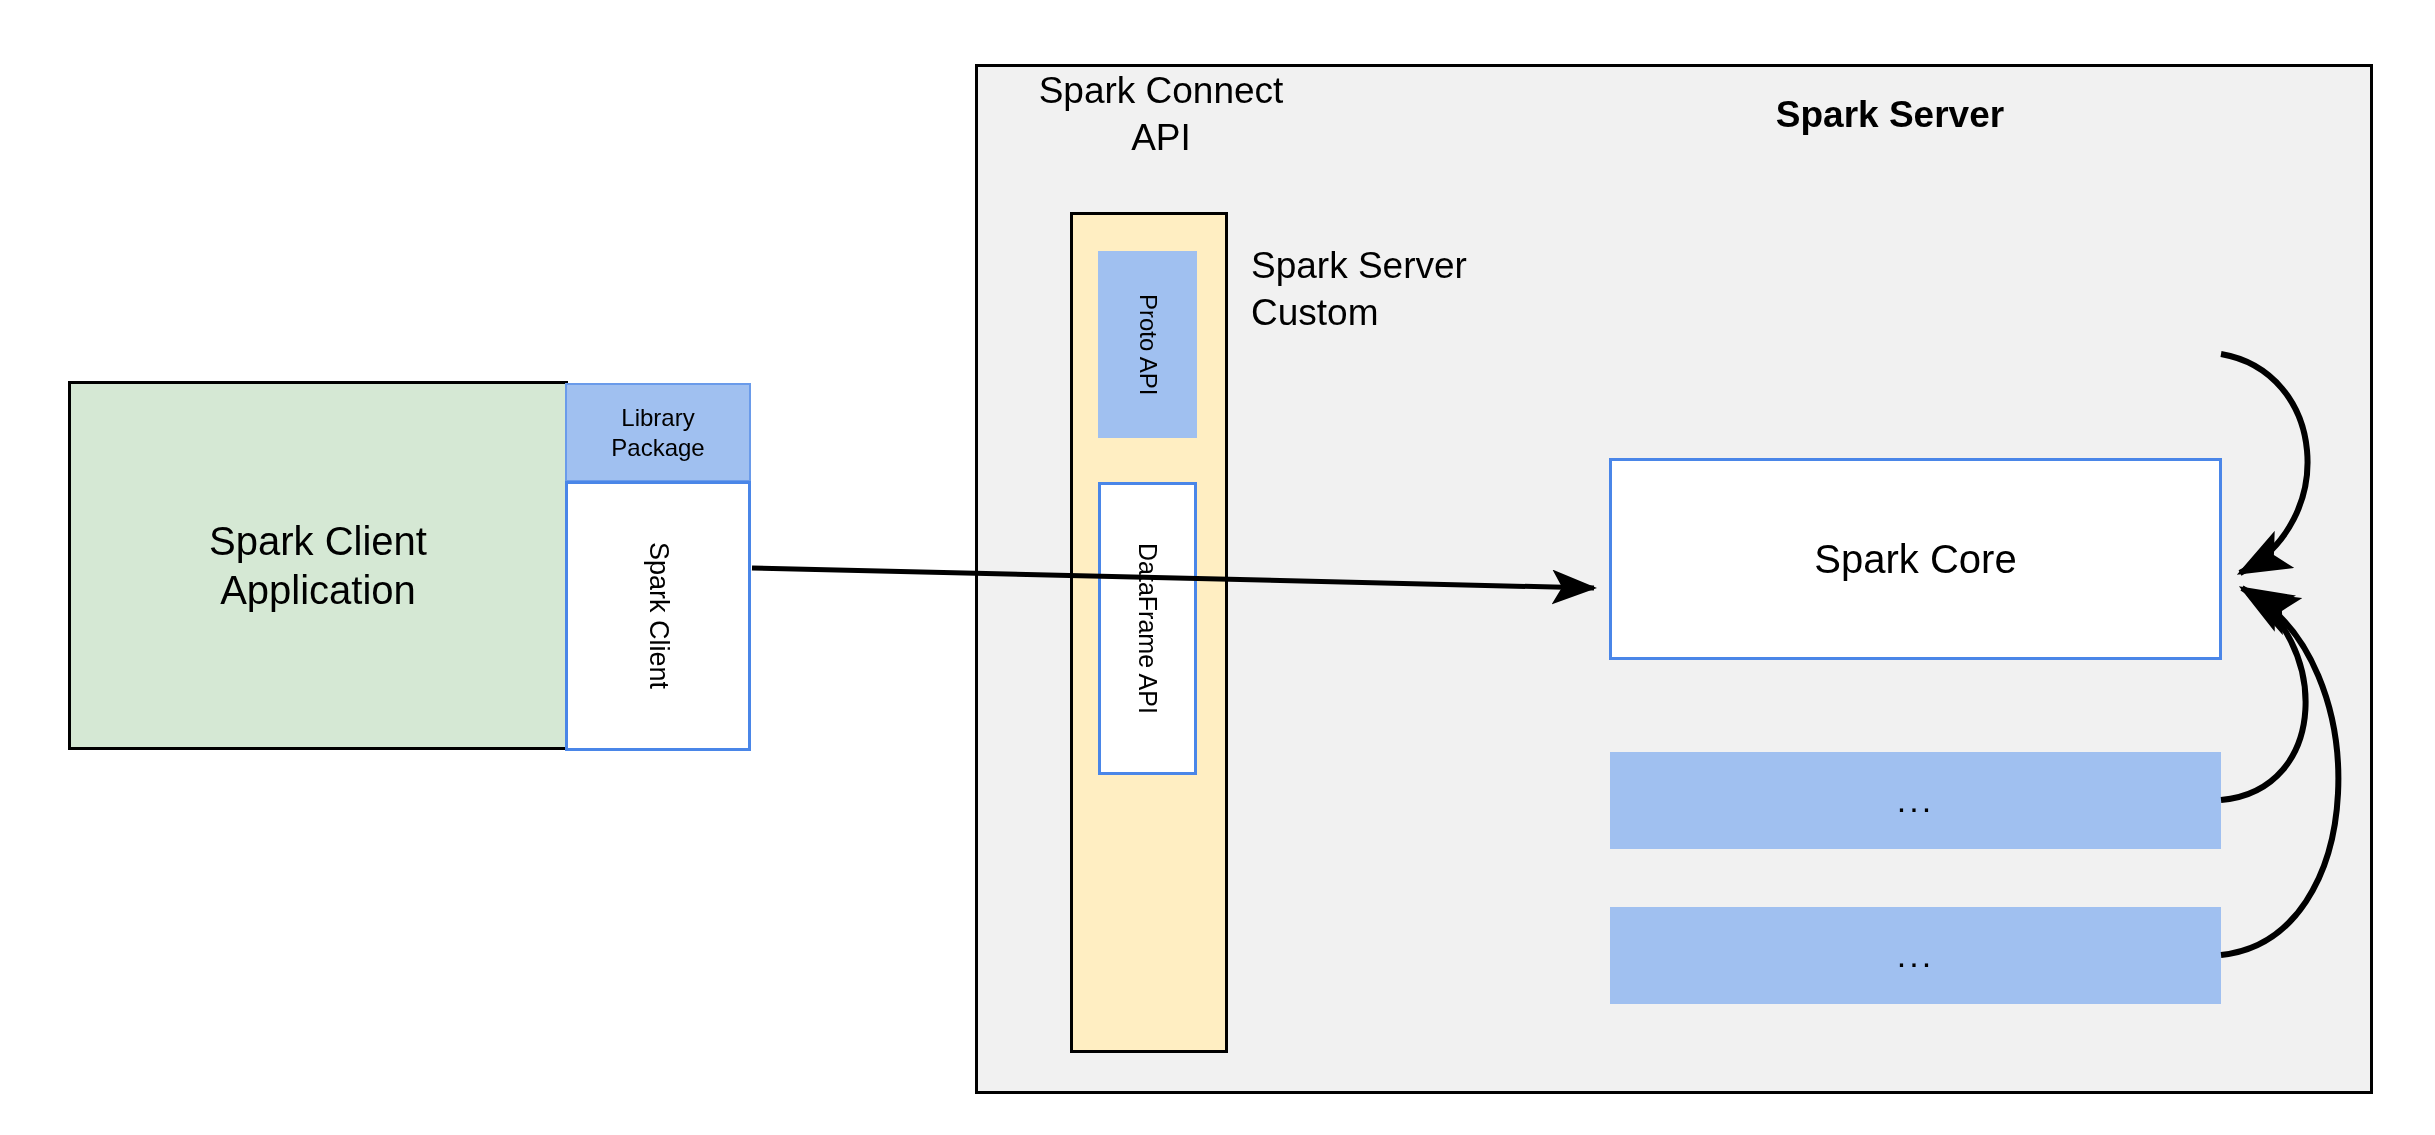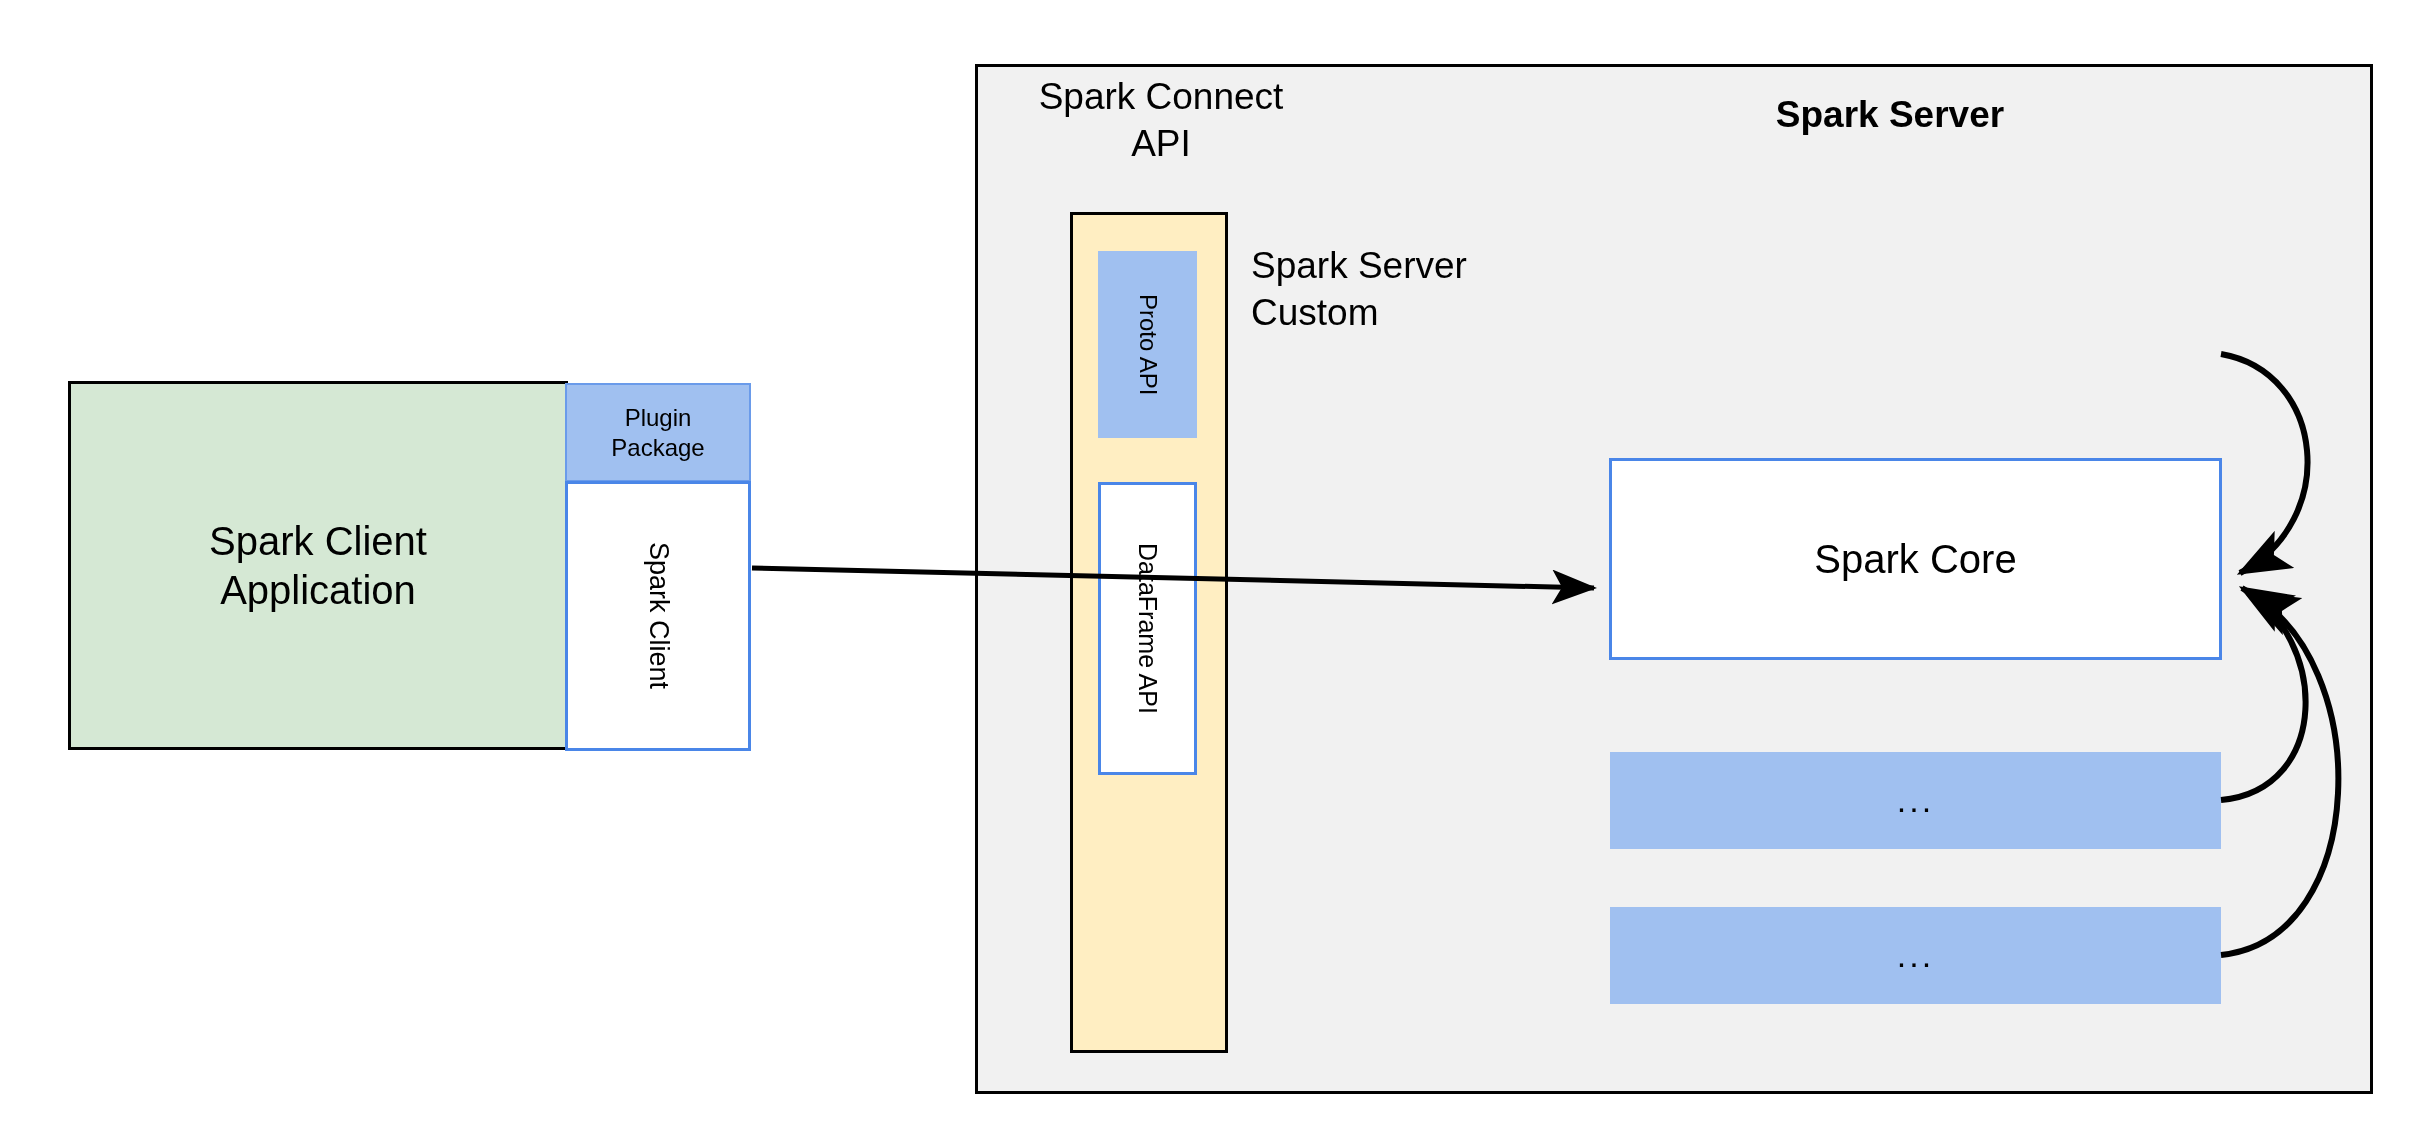--- a/index.html
+++ b/index.html
@@ -74,21 +74,20 @@
   }
   #spark-connect-api-label {
     left: 1016px;
     top: 68px;
     width: 290px;
     height: 100px;
     font-size: 37px;
     line-height: 1.26;
     display: block;
     text-align: center;
-    padding-top: 6px;
   }
   #spark-server-title {
     left: 1660px;
     top: 90px;
     width: 460px;
     height: 50px;
     font-size: 37px;
     font-weight: bold;
   }
 
@@ -214,21 +213,21 @@
   </div>
 
   <div class="box" id="client-app-box">
     <div>
       <div>Spark Client</div>
       <div>Application</div>
     </div>
   </div>
   <div class="box" id="client-package-box">
     <div>
-      <div>Plugin</div>
+      <div>Library</div>
       <div>Package</div>
     </div>
   </div>
   <div class="box" id="spark-client-box">
     <span class="vtext" id="spark-client-label">Spark Client</span>
   </div>
 
   <svg id="connectors" viewBox="0 0 2435 1135" xmlns="http://www.w3.org/2000/svg">
     <defs>
       <marker id="arrowhead" markerWidth="9" markerHeight="7" refX="8.4" refY="3.5" orient="auto" markerUnits="strokeWidth">

